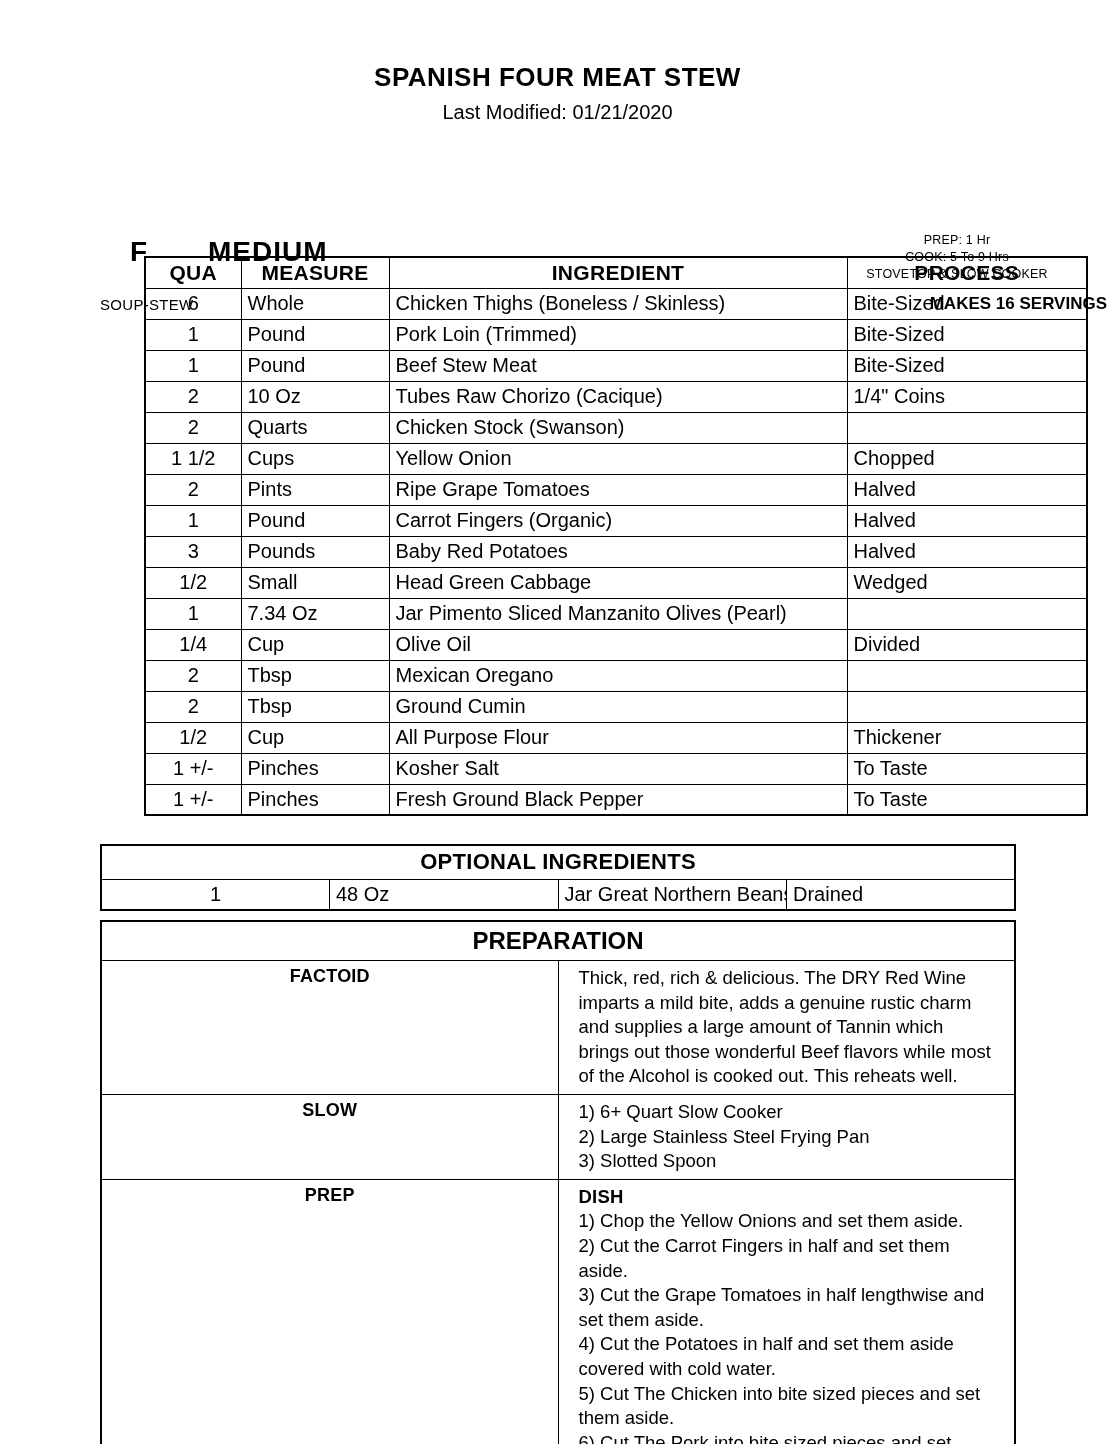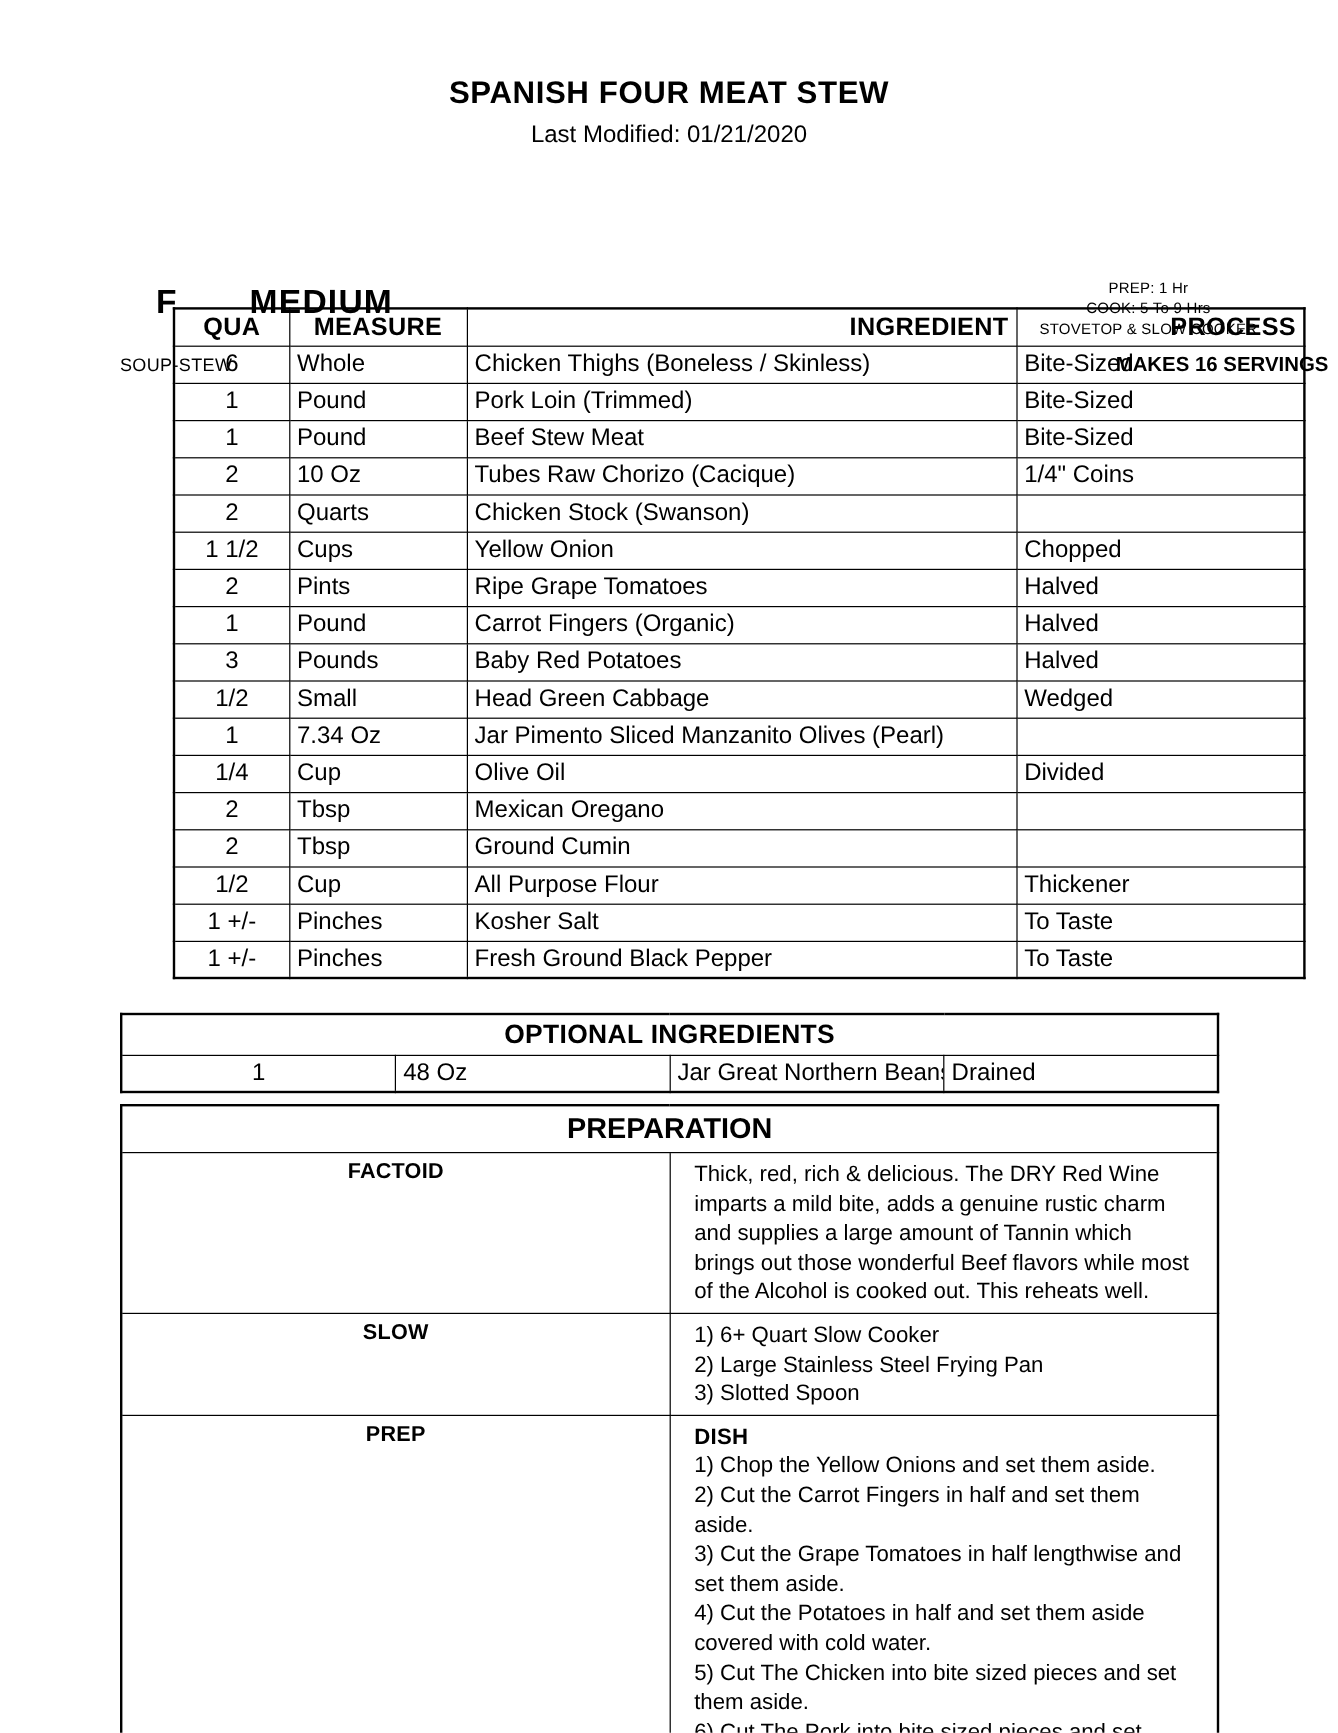--- a/index.html
+++ b/index.html
@@ -108,21 +108,21 @@
   thead th {
     font-size: 21px;
     font-weight: bold;
     text-align: center;
     letter-spacing: 0.3px;
   }
   td.qua, th.qua { width: 96px; text-align: center; }
   td.measure, th.measure { width: 148px; }
   td.ingredient, th.ingredient { width: 458px; }
   td.process, th.process { width: 240px; }
-  th.ingredient, th.process { text-align: right; }
+  th.ingredient, th.process { text-align: center; }
 
   .sectionhead td {
     text-align: center;
     font-size: 22px;
     font-weight: bold;
     height: 34px;
     letter-spacing: 0.3px;
   }
 
   

